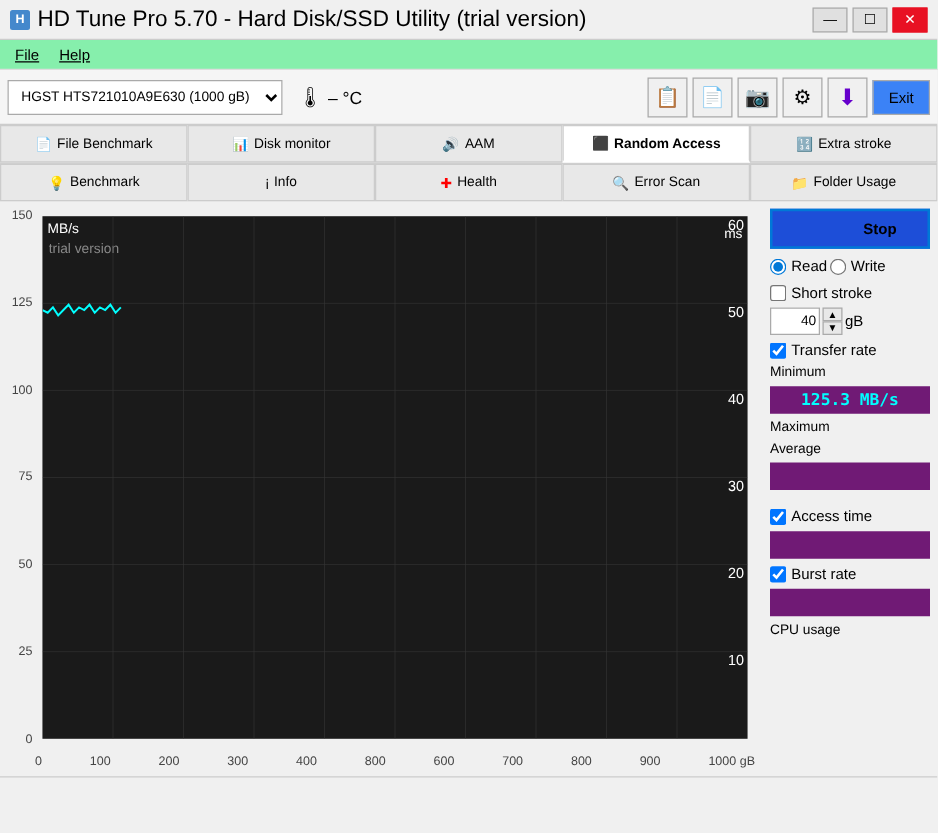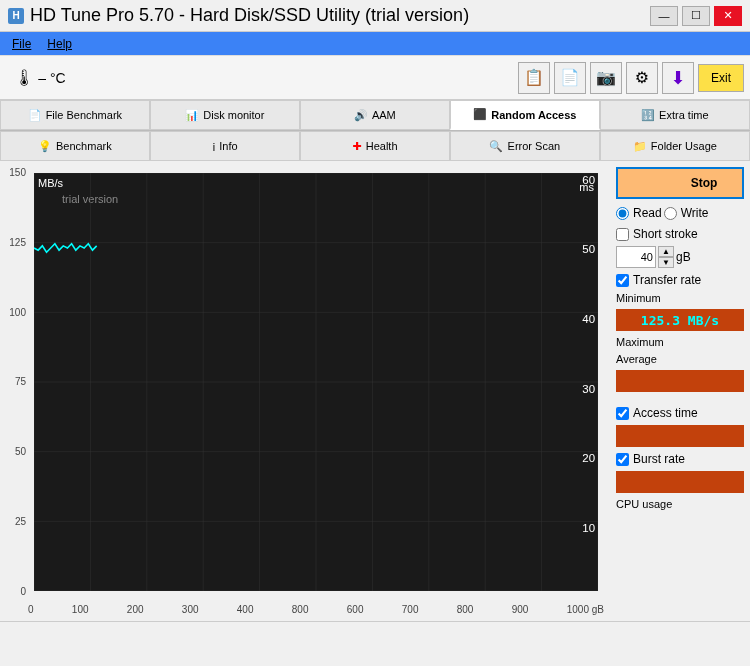--- a/index.html
+++ b/index.html
@@ -41,21 +41,21 @@
       border: 1px solid #aaa;
       background: #e0e0e0;
       cursor: pointer;
       display: flex; align-items: center; justify-content: center;
       font-size: 11px;
     }
     .tb-btn.close { background: #e81123; color: white; border-color: #e81123; }
 
     
     .menu-bar {
-      background: #3b82f6;
+      background: #86efac;
       height: 24px;
       display: flex;
       align-items: center;
       padding: 0 4px;
       border-bottom: 1px solid #ddd;
     }
     .menu-item {
       padding: 2px 8px;
       cursor: pointer;
       text-decoration: underline;
@@ -85,21 +85,21 @@
       background: #f0f0f0;
       cursor: pointer;
       display: flex; align-items: center; justify-content: center;
       font-size: 16px;
     }
     .toolbar-spacer { flex: 1; }
     .exit-btn {
       height: 28px;
       padding: 0 12px;
       border: 1px solid #aaa;
-      background: #fde047;
+      background: #3b82f6;
       cursor: pointer;
       font-size: 12px;
       text-align: right;
     }
     .temp-display {
       display: flex; align-items: center; gap: 4px;
       padding: 0 8px;
       font-size: 14px;
     }
     .tab {
@@ -145,42 +145,42 @@
       font-size: 11px;
     }
     .chart-label-y-right {
       position: absolute;
       right: 4px; top: 8px;
       color: white;
       font-size: 11px;
     }
     .chart-watermark {
       position: absolute;
-      left: 28px; top: 20px;
+      left: 5px; top: 20px;
       color: #888;
       font-size: 11px;
     }
     .chart-svg {
       position: absolute;
       top: 0; left: 0;
       width: 100%; height: 100%;
     }
 
     
     .right-panel {
       width: 140px;
       padding: 6px;
       display: flex;
       flex-direction: column;
       gap: 5px;
     }
     .stop-btn {
       width: 100%;
       height: 32px;
-      background: #fdba74;
+      background: #1d4ed8;
       border: 2px solid #0078d7;
       cursor: pointer;
       font-size: 12px;
       font-weight: bold;
       padding-left: 48px;
     }
     .radio-group {
       display: flex;
       flex-direction: row;
       gap: 2px;
@@ -219,21 +219,21 @@
       font-size: 8px;
       line-height: 1;
     }
     .metric-label {
       font-size: 11px;
       color: #000;
     }
     .metric-value {
       width: 100%;
       height: 22px;
-      background: #c2410c;
+      background: #701a75;
       color: cyan;
       font-size: 13px;
       font-weight: bold;
       display: flex; align-items: center; justify-content: center;
       font-family: monospace;
     }
     .metric-value.empty {
       color: transparent;
     }
     .divider { height: 4px; }
@@ -268,20 +268,23 @@
     <div class="tb-btn close">✕</div>
   </div>
 </div>
 
 <div class="menu-bar">
   <span class="menu-item">File</span>
   <span class="menu-item">Help</span>
 </div>
 
 <div class="toolbar">
+  <select class="drive-select">
+    <option>HGST HTS721010A9E630 (1000 gB)</option>
+  </select>
   <div class="temp-display">
     <span style="font-size:16px;">🌡</span>
     <span>– °C</span>
   </div>
   <div class="toolbar-spacer"></div>
   <div class="toolbar-btn">📋</div>
   <div class="toolbar-btn">📄</div>
   <div class="toolbar-btn">📷</div>
   <div class="toolbar-btn">⚙</div>
   <div class="toolbar-btn" style="color:#6600cc;font-size:18px;">⬇</div>
@@ -300,21 +303,21 @@
   <div class="tab">
     <span>🔊</span>
     <span>AAM</span>
   </div>
   <div class="tab active">
     <span>⬛</span>
     <span>Random Access</span>
   </div>
   <div class="tab">
     <span>🔢</span>
-    <span>Extra time</span>
+    <span>Extra stroke</span>
   </div>
 </div>
 
 <div class="tabs-row2">
   <div class="tab">
     <span>💡</span>
     <span>Benchmark</span>
   </div>
   <div class="tab">
     <span>ℹ</span>

